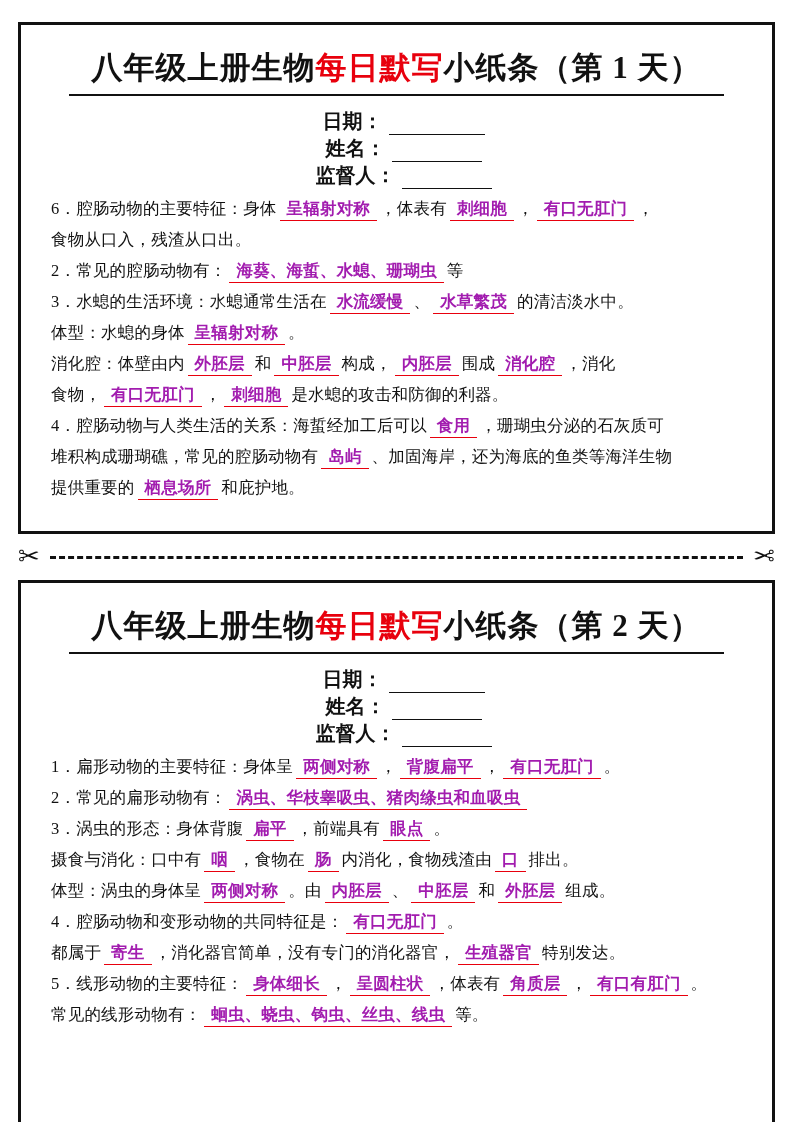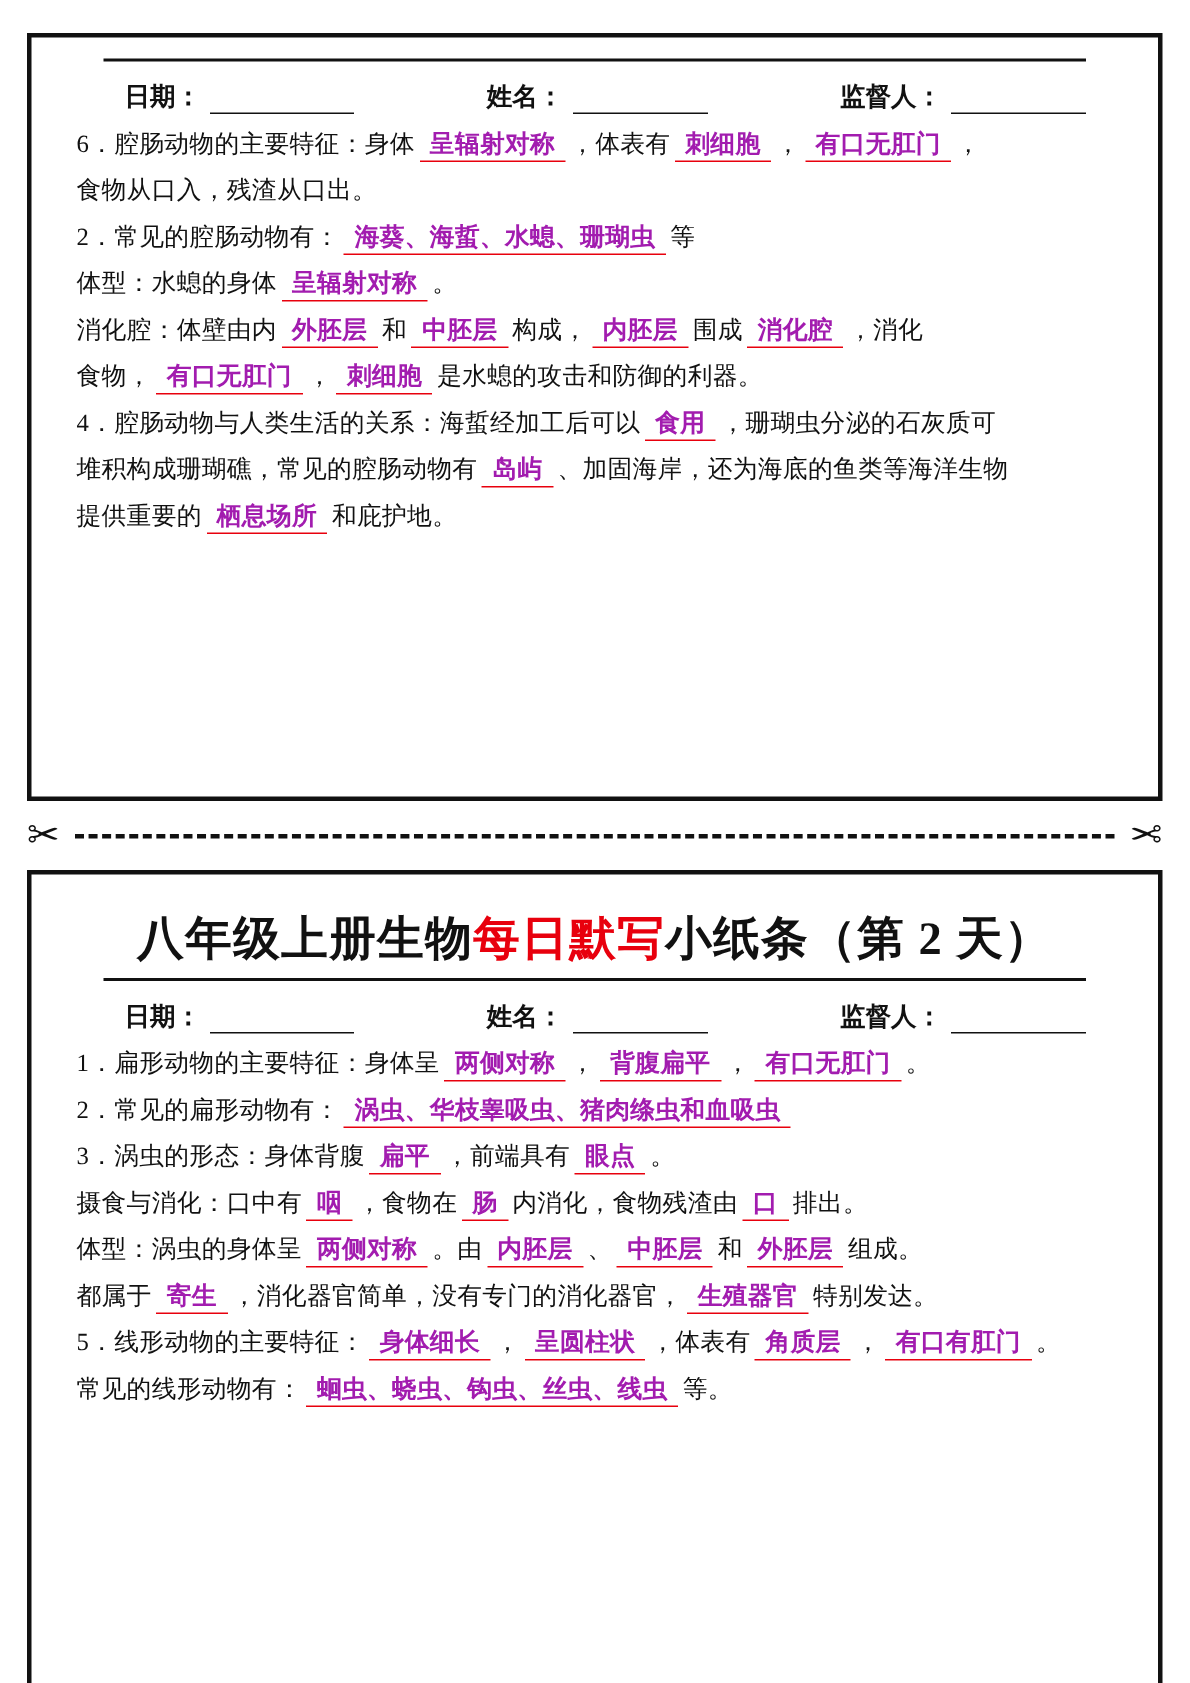--- a/index.html
+++ b/index.html
@@ -45,24 +45,25 @@
     width: 92%;
     margin: 0 auto;
     border-bottom: 2px solid #111111;
     height: 0;
   }
 
   
   .meta {
     display: flex;
     justify-content: space-between;
-    align-items: flex-end;
-    font-size: 17px;
+    align-items: center;
+    font-size: 20px;
     font-weight: bold;
     padding: 12px 28px 0 42px;
+    flex-direction: column;
   }
   .meta-item { display: flex; align-items: flex-end; }
   .meta-label { white-space: nowrap; }
   .blank-line {
     display: inline-block;
     border-bottom: 1.6px solid #111111;
     height: 1px;
     margin-left: 6px;
   }
   .w100 { width: 96px; }
@@ -106,20 +107,23 @@
     color: #111111;
   }
   .scissor.flip { transform: scaleX(-1); }
 </style>
 </head>
 <body>
 
 <div class="page">
 
   <div class="card first">
+    <div class="title">
+      <span>八年级上册生物</span><span class="red">每日默写</span><span>小纸条（第 1 天）</span>
+    </div>
     <div class="title-underline"></div>
 
     <div class="meta">
       <div class="meta-item">
         <span class="meta-label">日期：</span>
         <span class="blank-line w100"></span>
       </div>
       <div class="meta-item">
         <span class="meta-label">姓名：</span>
         <span class="blank-line w92"></span>
@@ -127,20 +131,21 @@
       <div class="meta-item">
         <span class="meta-label">监督人：</span>
         <span class="blank-line w92"></span>
       </div>
     </div>
 
     <div class="lines">
         <div class="line"><span>6．腔肠动物的主要特征：身体</span><span class="ans">呈辐射对称</span><span>，体表有</span><span class="ans">刺细胞</span><span>，</span><span class="ans">有口无肛门</span><span>，</span></div>
         <div class="line"><span>食物从口入，残渣从口出。</span></div>
         <div class="line"><span>2．常见的腔肠动物有：</span><span class="ans">海葵、海蜇、水螅、珊瑚虫</span><span>等</span></div>
+        <div class="line"><span>3．水螅的生活环境：水螅通常生活在</span><span class="ans">水流缓慢</span><span>、</span><span class="ans">水草繁茂</span><span>的清洁淡水中。</span></div>
         <div class="line"><span>体型：水螅的身体</span><span class="ans">呈辐射对称</span><span>。</span></div>
         <div class="line"><span>消化腔：体壁由内</span><span class="ans">外胚层</span><span>和</span><span class="ans">中胚层</span><span>构成，</span><span class="ans">内胚层</span><span>围成</span><span class="ans">消化腔</span><span>，消化</span></div>
         <div class="line"><span>食物，</span><span class="ans">有口无肛门</span><span>，</span><span class="ans">刺细胞</span><span>是水螅的攻击和防御的利器。</span></div>
         <div class="line"><span>4．腔肠动物与人类生活的关系：海蜇经加工后可以</span><span class="ans">食用</span><span>，珊瑚虫分泌的石灰质可</span></div>
         <div class="line"><span>堆积构成珊瑚礁，常见的腔肠动物有</span><span class="ans">岛屿</span><span>、加固海岸，还为海底的鱼类等海洋生物</span></div>
         <div class="line"><span>提供重要的</span><span class="ans">栖息场所</span><span>和庇护地。</span></div>
       </div>
   </div>
 
   <div class="divider">
@@ -169,19 +174,20 @@
         <span class="blank-line w92"></span>
       </div>
     </div>
 
     <div class="lines">
         <div class="line"><span>1．扁形动物的主要特征：身体呈</span><span class="ans">两侧对称</span><span>，</span><span class="ans">背腹扁平</span><span>，</span><span class="ans">有口无肛门</span><span>。</span></div>
         <div class="line"><span>2．常见的扁形动物有：</span><span class="ans">涡虫、华枝睾吸虫、猪肉绦虫和血吸虫</span></div>
         <div class="line"><span>3．涡虫的形态：身体背腹</span><span class="ans">扁平</span><span>，前端具有</span><span class="ans">眼点</span><span>。</span></div>
         <div class="line"><span>摄食与消化：口中有</span><span class="ans">咽</span><span>，食物在</span><span class="ans">肠</span><span>内消化，食物残渣由</span><span class="ans">口</span><span>排出。</span></div>
         <div class="line"><span>体型：涡虫的身体呈</span><span class="ans">两侧对称</span><span>。由</span><span class="ans">内胚层</span><span>、</span><span class="ans">中胚层</span><span>和</span><span class="ans">外胚层</span><span>组成。</span></div>
+        <div class="line"><span>4．腔肠动物和变形动物的共同特征是：</span><span class="ans">有口无肛门</span><span>。</span></div>
         <div class="line"><span>都属于</span><span class="ans">寄生</span><span>，消化器官简单，没有专门的消化器官，</span><span class="ans">生殖器官</span><span>特别发达。</span></div>
         <div class="line"><span>5．线形动物的主要特征：</span><span class="ans">身体细长</span><span>，</span><span class="ans">呈圆柱状</span><span>，体表有</span><span class="ans">角质层</span><span>，</span><span class="ans">有口有肛门</span><span>。</span></div>
         <div class="line"><span>常见的线形动物有：</span><span class="ans">蛔虫、蛲虫、钩虫、丝虫、线虫</span><span>等。</span></div>
       </div>
   </div>
 
 </div>
 
 </body></html>

